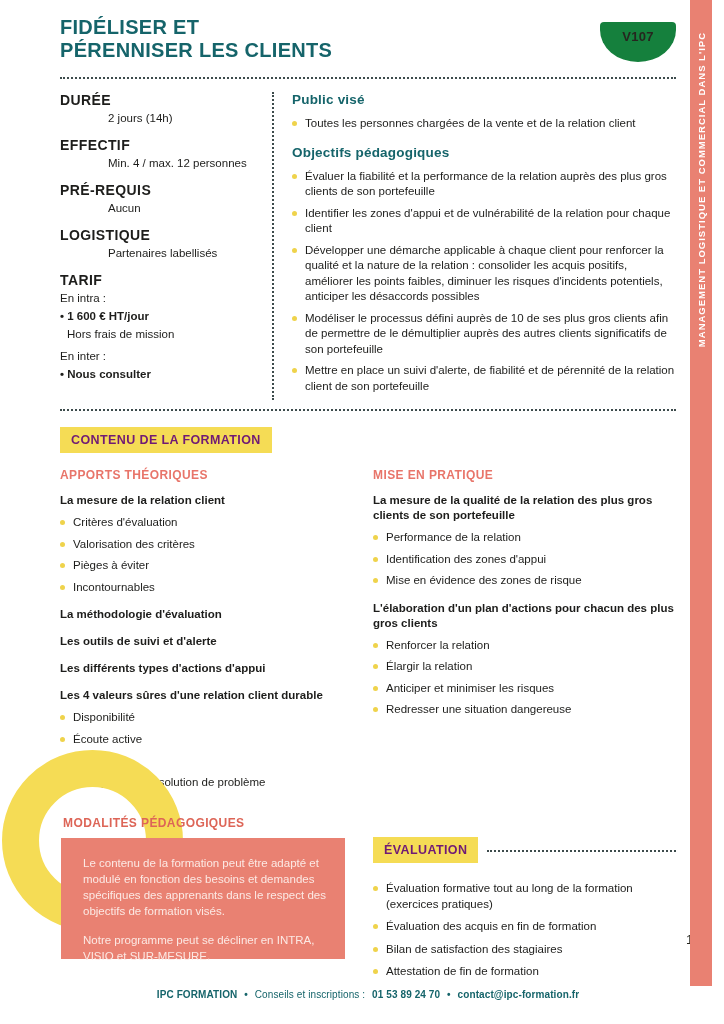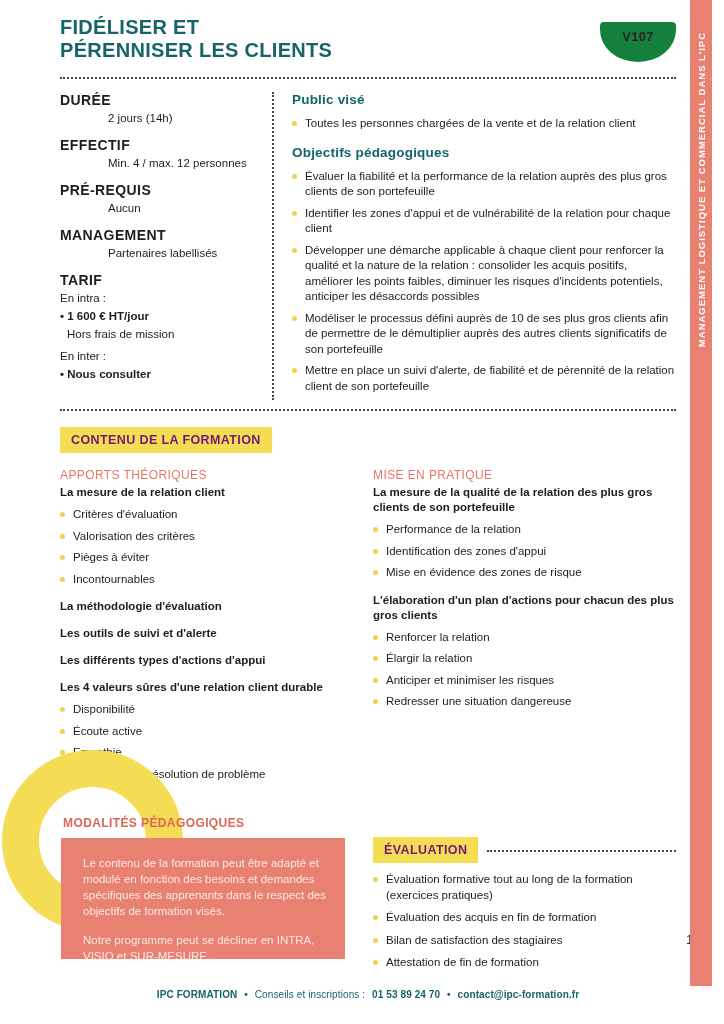--- a/index.html
+++ b/index.html
@@ -46,21 +46,21 @@
   .banner{
     display:inline-block;background:#f5dc55;color:#701a75;font-weight:bold;
     font-size:12.5px;letter-spacing:.4px;padding:6px 11px;
   }
   .banner-contenu{margin-top:16px;}
 
   
   .content-cols{display:flex;margin-top:15px;}
   .col-left{width:296px;flex-shrink:0;margin-right:17px;}
   .col-right{flex:1;}
-  .red-heading{color:#e8756a;font-weight:normal;font-size:12px;letter-spacing:.4px;margin-bottom:3px;}
+  .red-heading{color:#e8756a;font-weight:bold;font-size:12px;letter-spacing:.4px;margin-bottom:11px;}
   .block-title{font-weight:bold;font-size:11.5px;line-height:15px;margin:12px 0 7px 0;}
   .block-title.first{margin-top:0;}
 
   
   .donut{
     position:absolute;left:2px;top:750px;width:181px;height:181px;box-sizing:border-box;
     border:37px solid #f5dc55;border-radius:50%;
   }
   .modalites-heading{
     position:absolute;left:63px;top:816px;font-weight:bold;font-size:12px;
@@ -69,21 +69,21 @@
   .modalites-box{
     position:absolute;left:61px;top:838px;width:284px;height:121px;box-sizing:border-box;
     background:#e98172;color:#fce9e4;padding:17px 16px 15px 22px;font-size:11.5px;line-height:16px;
   }
   .modalites-box p{margin:0;}
   .modalites-box p + p{margin-top:13px;}
 
   .eval-col{position:absolute;left:373px;top:837px;width:303px;}
   .eval-banner-row{display:flex;align-items:center;}
   .eval-line{flex:1;border-top:2px dotted #3d4b4c;margin-left:9px;margin-top:2px;}
-  .eval-list{margin-top:9px;}
+  .eval-list{margin-top:18px;}
   .eval-list .li{margin-bottom:7px;}
 
   
   .footer{
     position:absolute;left:60px;top:989px;width:616px;text-align:center;
     font-size:10px;color:#15646a;letter-spacing:.1px;
   }
   .footer .b{font-weight:bold;}
   .footer span{margin:0 2px;}
   .page-number{position:absolute;left:686px;top:932px;font-size:13px;font-weight:normal;color:#26261f;}
@@ -126,21 +126,21 @@
       </div>
       <div class="info-block">
         <div class="info-label">EFFECTIF</div>
         <div class="info-value">Min. 4 / max. 12 personnes</div>
       </div>
       <div class="info-block">
         <div class="info-label">PRÉ-REQUIS</div>
         <div class="info-value">Aucun</div>
       </div>
       <div class="info-block">
-        <div class="info-label">MANAGEMENT</div>
+        <div class="info-label">LOGISTIQUE</div>
         <div class="info-value">Partenaires labellisés</div>
       </div>
       <div class="info-block">
         <div class="info-label">TARIF</div>
         <div class="tarif-line">En intra :</div>
         <div class="tarif-line tarif-bold">• 1 600 € HT/jour</div>
         <div class="tarif-line tarif-indent">Hors frais de mission</div>
         <div class="tarif-line mt6">En inter :</div>
         <div class="tarif-line tarif-bold">• Nous consulter</div>
       </div>

